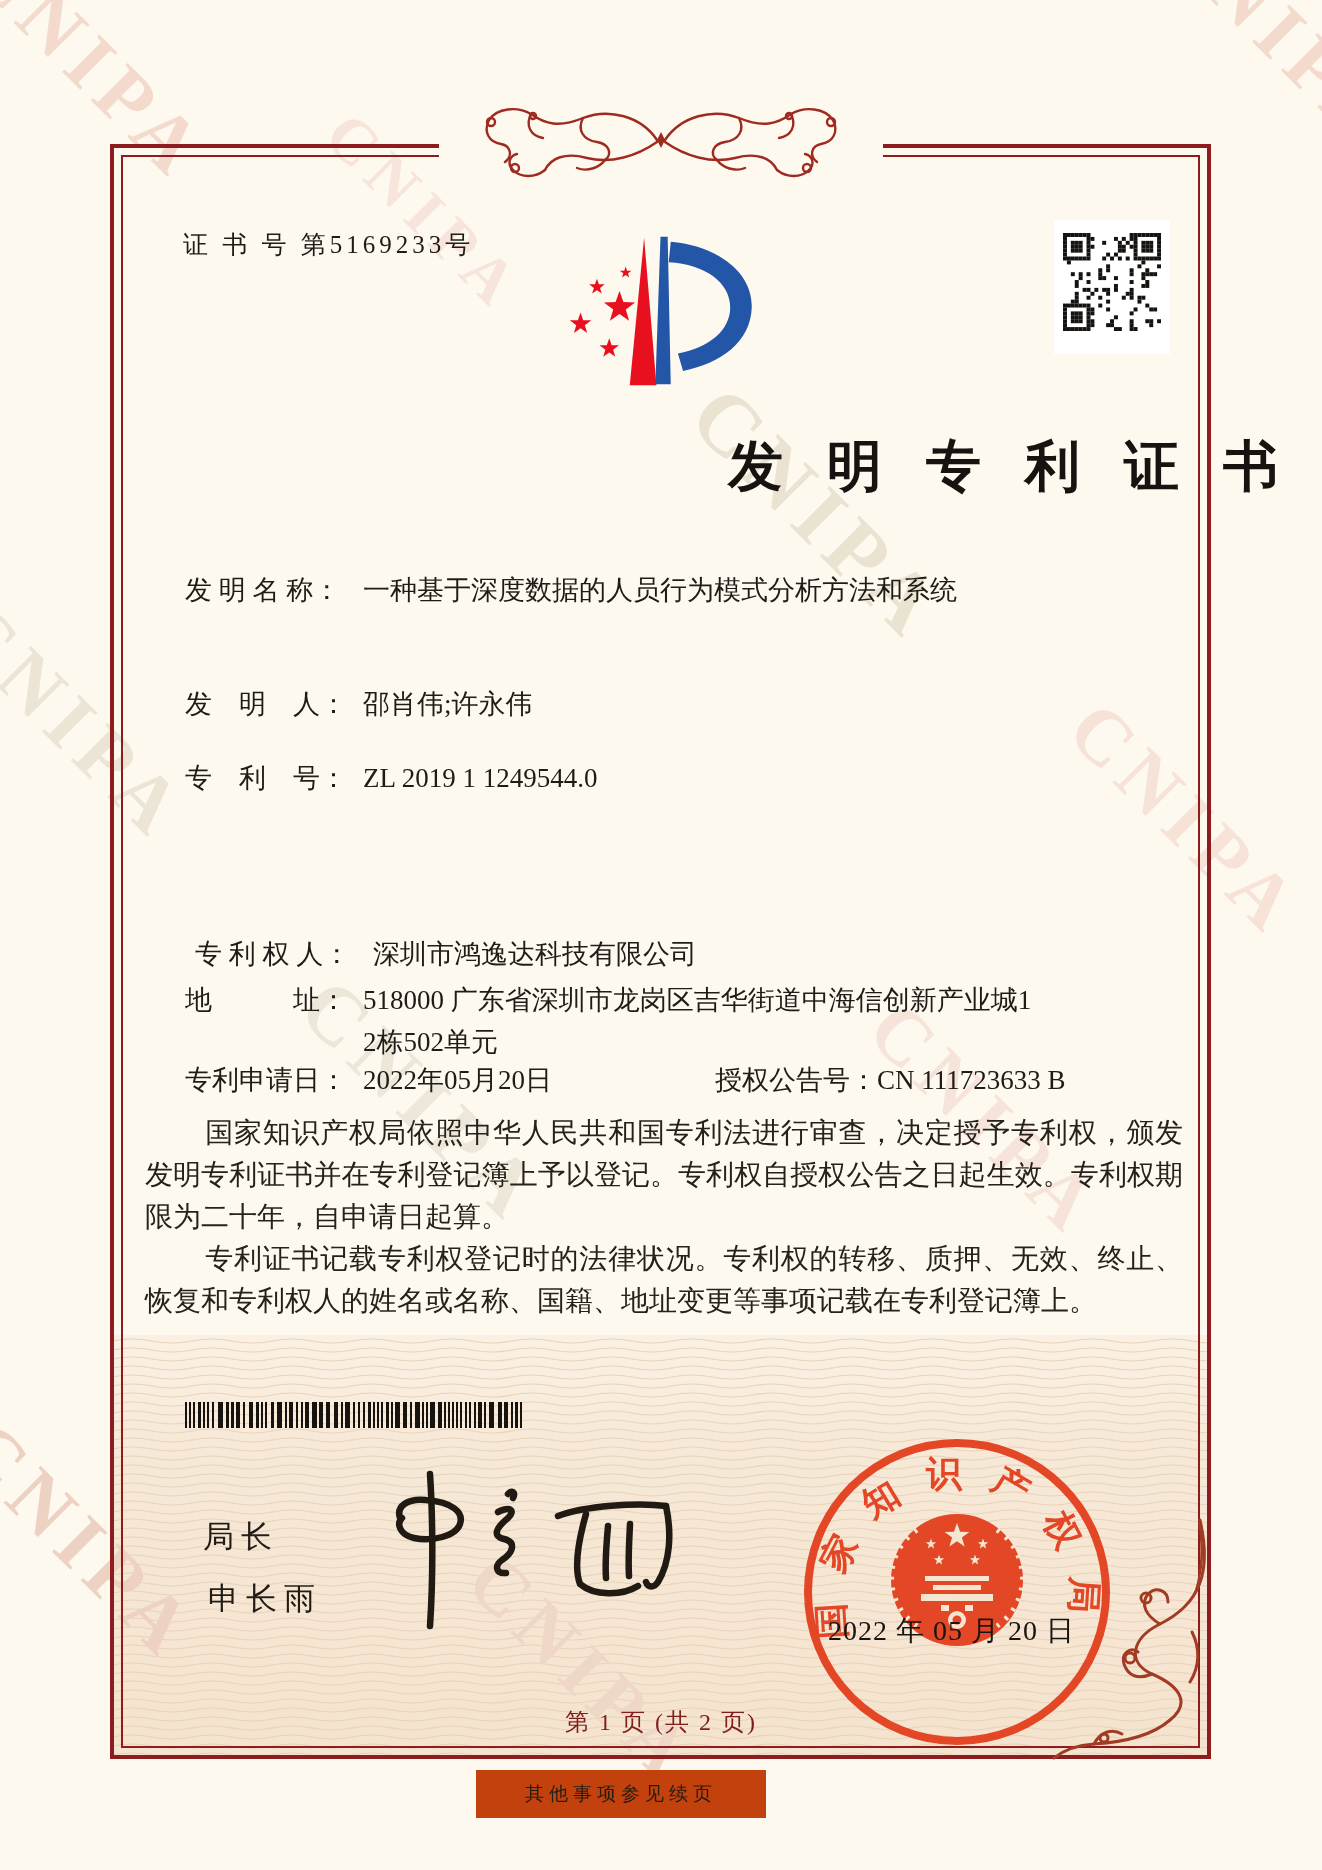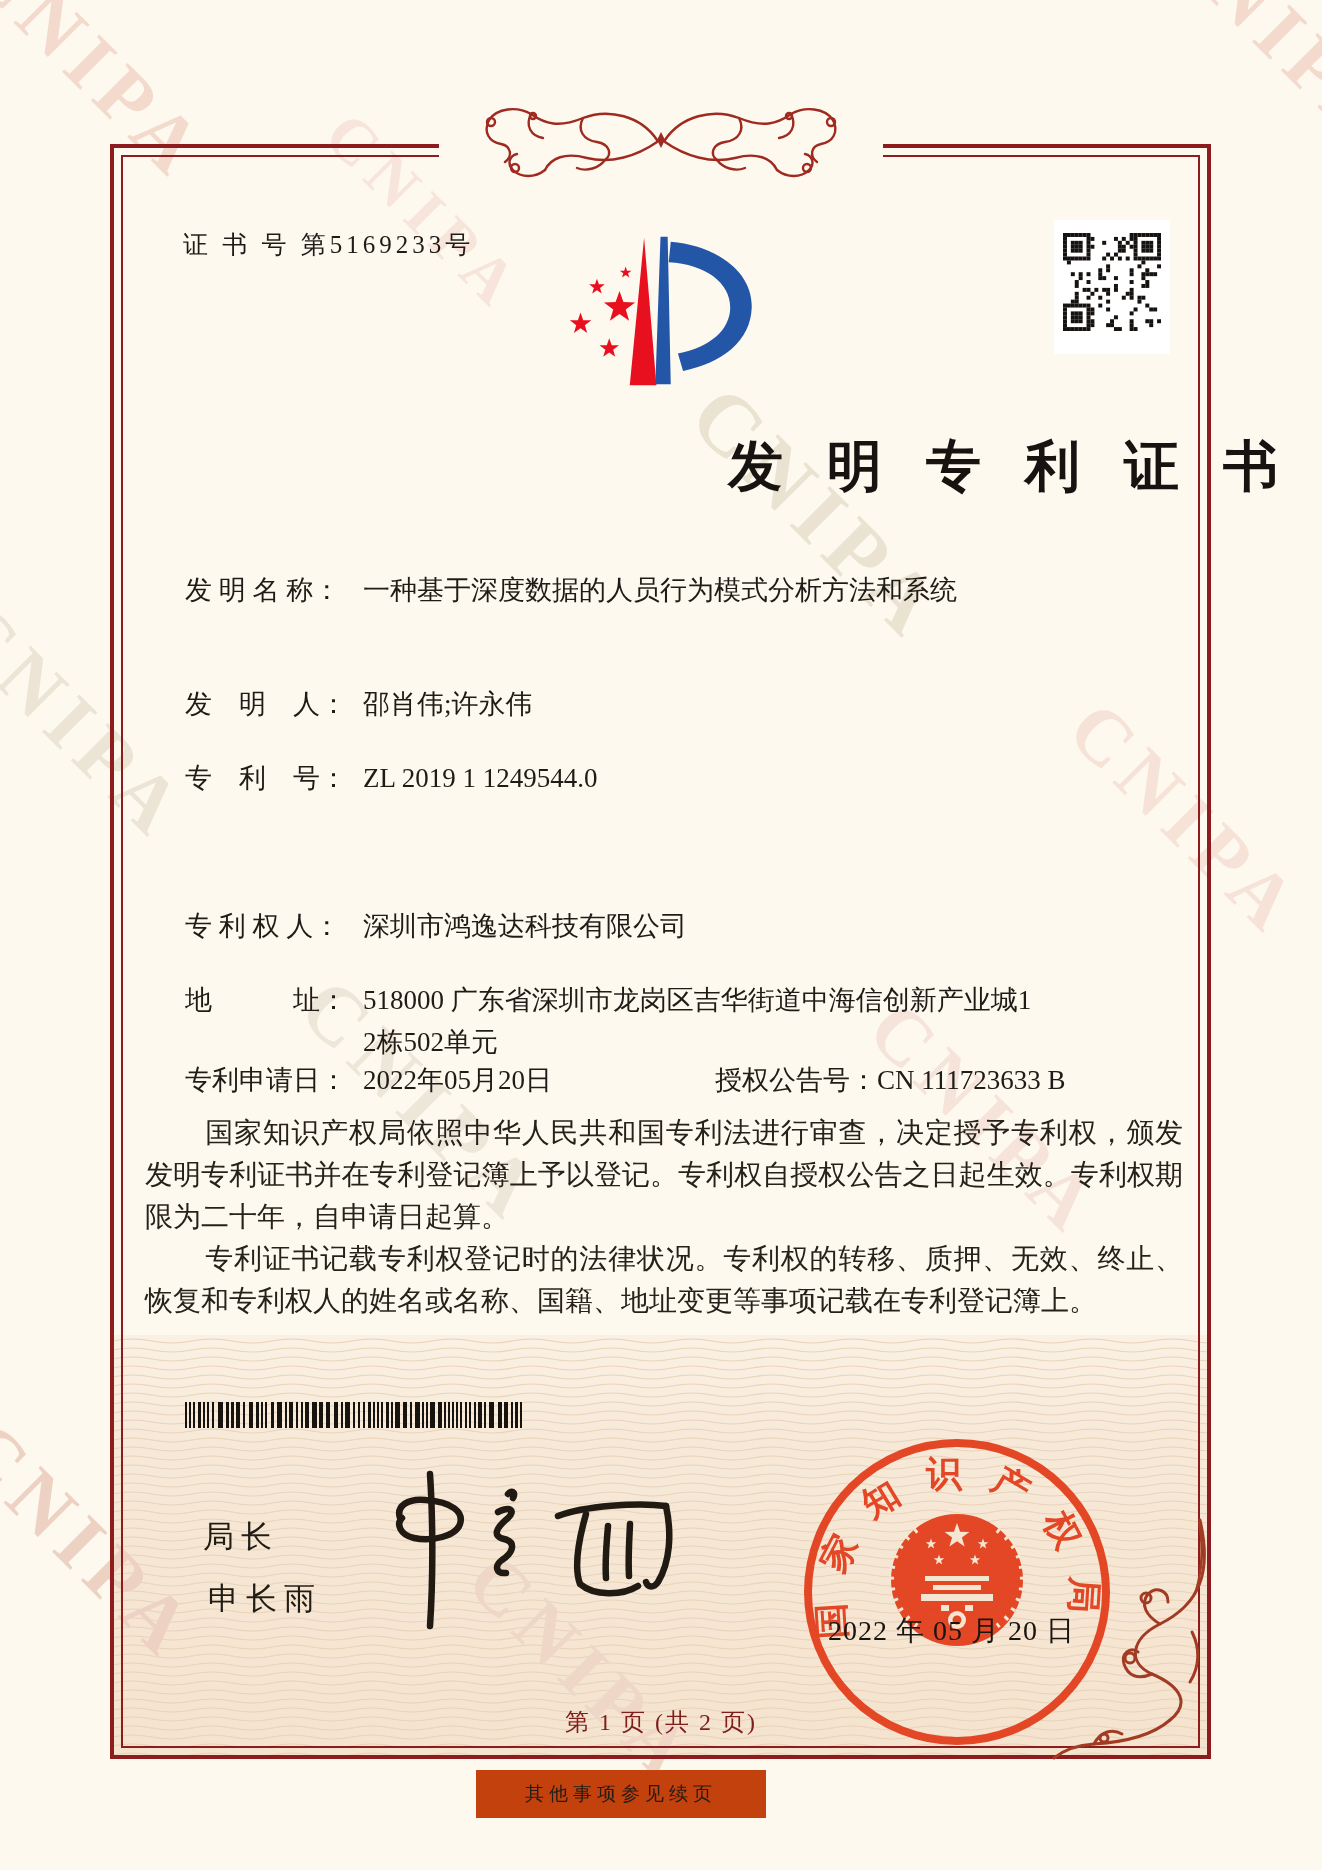--- a/index.html
+++ b/index.html
@@ -36,21 +36,21 @@
   .qr-box{position:absolute;left:1054px;top:220px;width:116px;height:134px;background:#ffffff;}
   .qr-box svg{position:absolute;left:9px;top:13px;}
   .logo{position:absolute;left:558px;top:233px;}
   .doc-title{position:absolute;left:0;top:430px;width:100%;text-align:right;
     font-size:55px;font-weight:700;letter-spacing:44px;text-indent:44px;color:#161310;}
   
   .row{position:absolute;left:185px;font-size:27px;white-space:nowrap;}
   .row .lbl{display:inline-block;min-width:172px;}
   .row .val{margin-left:6px;}
   .r-name{top:572px;} .r-inventor{top:686px;} .r-patno{top:760px;}
-  .r-appdate{top:834px;} .r-patentee{top:908px;}
+  .r-appdate{top:834px;} .r-patentee{top:936px;margin-left:10px;}
   .r-addr{top:982px;}
   .r-addr2{position:absolute;left:363px;top:1024px;font-size:27px;}
   .r-grant{top:1062px;}
   .grant-no{position:absolute;left:715px;top:1062px;font-size:27px;white-space:nowrap;}
   
   .paras{position:absolute;left:145px;top:1112px;width:1038px;
     font-size:28px;line-height:42px;text-align:justify;color:#26211a;}
   .paras p{margin:0;text-indent:2.15em;}
   
   .barcode{position:absolute;left:185px;top:1402px;}

